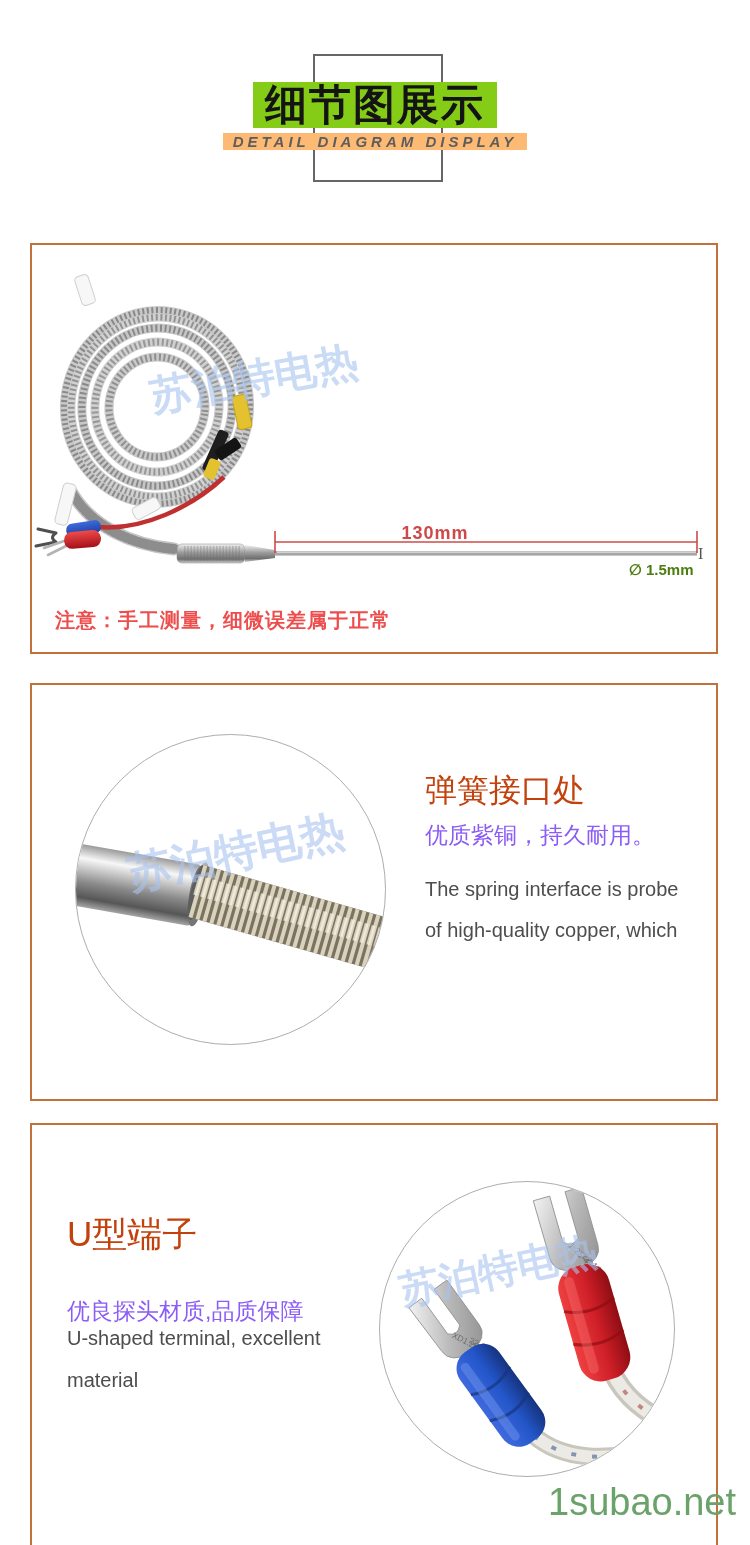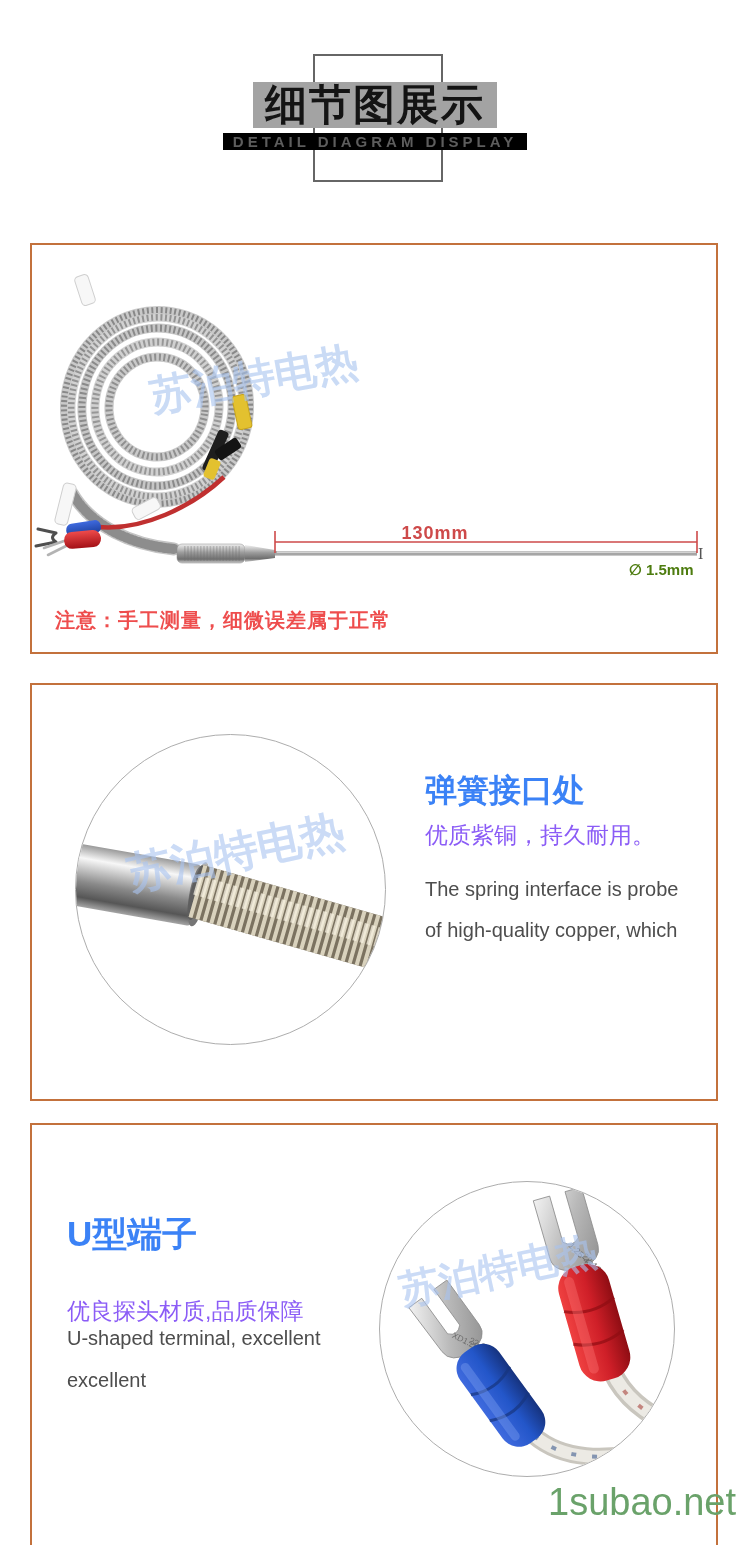--- a/index.html
+++ b/index.html
@@ -2,46 +2,46 @@
 <html><head>
 <meta charset="utf-8">
 <style>
   html,body{margin:0;padding:0;background:#fff;}
   .page{position:relative;width:750px;height:1545px;background:#fff;overflow:hidden;
         font-family:"Liberation Sans","DejaVu Sans",sans-serif;}
   
   .hdr-rect{position:absolute;left:313px;top:54px;width:130px;height:128px;
             border:2px solid #666;box-sizing:border-box;}
   .hdr-title-row{position:absolute;left:0;right:0;top:82px;text-align:center;}
-  .hdr-title-row span{display:inline-block;background:#a3a3a3;padding:0 12px;
+  .hdr-title-row span{display:inline-block;background:#84cc16;padding:0 12px;
             font-size:42px;font-weight:900;color:#141414;letter-spacing:2px;line-height:1.1;}
   .hdr-sub-row{position:absolute;left:0;right:0;top:133px;text-align:center;}
-  .hdr-sub-row span{display:inline-block;background:#000000;padding:0 10px;
-            font-size:15px;font-weight:600;color:#5d5d5d;letter-spacing:4px;}
+  .hdr-sub-row span{display:inline-block;background:#fdba74;padding:0 10px;
+            font-size:15px;font-weight:600;color:#5d5d5d;letter-spacing:4px;font-style:italic;}
   
   .card{position:absolute;left:30px;width:688px;background:#fff;
         border:2px solid #c3713c;box-sizing:border-box;}
   .card1{top:243px;height:411px;}
   .card2{top:683px;height:418px;}
   .card3{top:1123px;height:503px;}
   .abs{position:absolute;}
   
   .dim-label{left:343px;top:278px;width:120px;text-align:center;
              font-size:18px;font-weight:600;letter-spacing:1px;color:#ce4a4a;}
   .dia-label{left:597px;top:316px;width:95px;font-size:15px;font-weight:600;color:#4d7c0f;}
   .tip-marker{left:666px;top:300px;font-family:"Liberation Serif","DejaVu Serif",serif;
               font-size:16px;color:#555;}
   .note{left:23px;top:362px;font-size:20px;font-weight:600;letter-spacing:1px;color:#ee4d4d;}
   
   .photo-circle{position:absolute;border-radius:50%;border:1px solid #adadad;
                 overflow:hidden;background:#fff;box-sizing:border-box;}
   .circle2{left:43px;top:49px;width:311px;height:311px;}
   .circle3{left:347px;top:56px;width:296px;height:296px;}
   
-  .h-orange{position:absolute;font-weight:700;color:#3b82f6;}
+  .h-orange{position:absolute;font-weight:400;color:#c2410c;}
   .card2 .h-orange{left:393px;top:84px;font-size:32px;}
   .card3 .h-orange{left:35px;top:86px;font-size:35px;}
   .sub-cn{position:absolute;color:#8b5cf6;}
   .card2 .sub-cn{left:393px;top:135px;font-size:23px;}
   .card3 .sub-cn{left:35px;top:139px;font-size:23px;margin-top:32px;}
   .desc-en{position:absolute;color:#4d4d4d;font-size:20px;}
   .card2 .desc-en{left:393px;top:184px;line-height:41px;}
   .card3 .desc-en{left:35px;top:192px;line-height:42px;width:290px;}
   .desc-en .ls{letter-spacing:2.5px;}
   
@@ -163,21 +163,21 @@
       <div>The spring interface is probe</div>
       <div>of high-quality copper, which</div>
     </div>
   </div>
 
   <div class="card card3">
     <div class="h-orange">U型端子</div>
     <div class="sub-cn">优良探头材质,品质保障</div>
     <div class="desc-en">
       <div>U-shaped terminal, excellent</div>
-      <div>excellent</div>
+      <div>material</div>
     </div>
 
     <div class="photo-circle circle3">
       <svg width="294" height="294" viewBox="0 0 294 294">
         <defs>
           <linearGradient id="g-sg" x1="0" y1="0" x2="1" y2="1">
             <stop offset="0" stop-color="#f2f2f2"></stop>
               <stop offset="0.5" stop-color="#b9b9b9"></stop>
             <stop offset="1" stop-color="#8f8f8f"></stop>
           </linearGradient>

